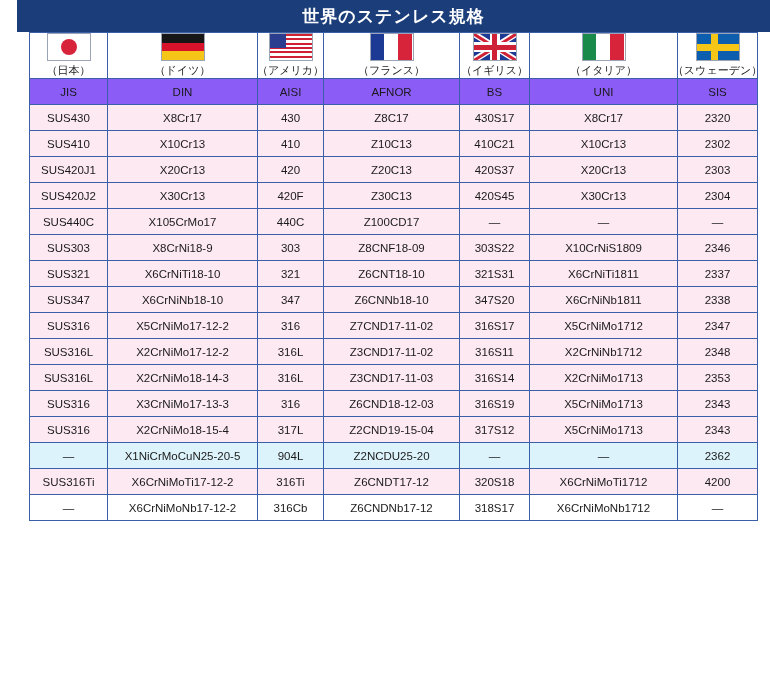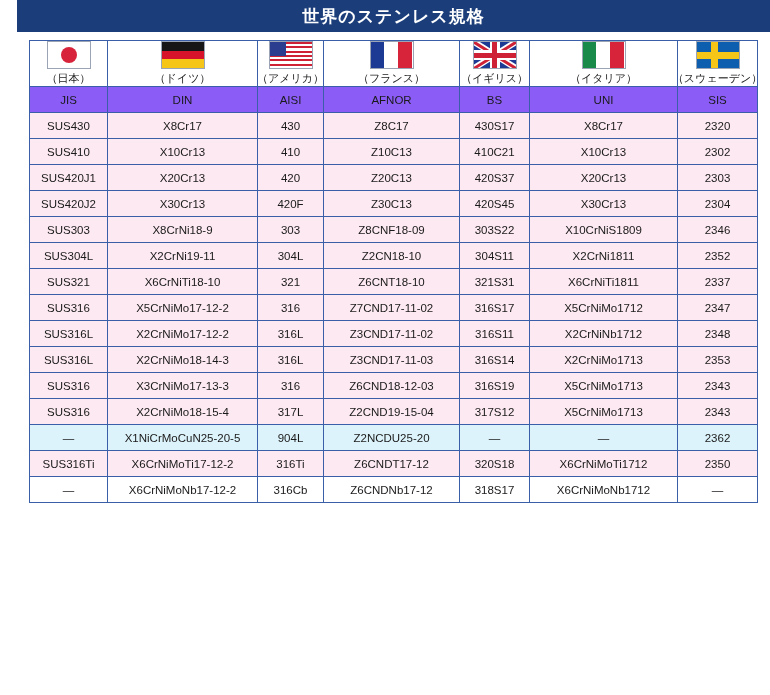--- a/index.html
+++ b/index.html
@@ -27,21 +27,21 @@
     display: flex;
     align-items: center;
     justify-content: center;
     font-size: 17px;
     font-weight: bold;
     letter-spacing: 1px;
   }
   table.std {
     border-collapse: collapse;
     width: 616px;
-    margin: 8px auto 0 auto;
+    margin: 0 auto 0 auto;
     table-layout: fixed;
   }
   table.std td, table.std th {
     border: 1px solid #3a5ea8;
     text-align: center;
     font-size: 11.5px;
     color: #1a1a1a;
     padding: 0;
     height: 25px;
     overflow: hidden;
@@ -308,47 +308,56 @@
         <tr class="r-pink">
           <td>SUS420J2</td>
           <td>X30Cr13</td>
           <td>420F</td>
           <td>Z30C13</td>
           <td>420S45</td>
           <td>X30Cr13</td>
           <td>2304</td>
         </tr>
         <tr class="r-pink">
+          <td>SUS440C</td>
+          <td>X105CrMo17</td>
+          <td>440C</td>
+          <td>Z100CD17</td>
+          <td>—</td>
+          <td>—</td>
+          <td>—</td>
+        </tr>
+        <tr class="r-pink">
           <td>SUS303</td>
           <td>X8CrNi18-9</td>
           <td>303</td>
           <td>Z8CNF18-09</td>
           <td>303S22</td>
           <td>X10CrNiS1809</td>
           <td>2346</td>
         </tr>
         <tr class="r-pink">
-          <td>SUS304L</td>
-          <td>X2CrNi19-11</td>
-          <td>304L</td>
-          <td>Z2CN18-10</td>
-          <td>304S11</td>
-          <td>X2CrNi1811</td>
-          <td>2352</td>
-        </tr>
-        <tr class="r-pink">
           <td>SUS321</td>
           <td>X6CrNiTi18-10</td>
           <td>321</td>
           <td>Z6CNT18-10</td>
           <td>321S31</td>
           <td>X6CrNiTi1811</td>
           <td>2337</td>
         </tr>
         <tr class="r-pink">
+          <td>SUS347</td>
+          <td>X6CrNiNb18-10</td>
+          <td>347</td>
+          <td>Z6CNNb18-10</td>
+          <td>347S20</td>
+          <td>X6CrNiNb1811</td>
+          <td>2338</td>
+        </tr>
+        <tr class="r-pink">
           <td>SUS316</td>
           <td>X5CrNiMo17-12-2</td>
           <td>316</td>
           <td>Z7CND17-11-02</td>
           <td>316S17</td>
           <td>X5CrNiMo1712</td>
           <td>2347</td>
         </tr>
         <tr class="r-pink">
           <td>SUS316L</td>
@@ -395,21 +404,21 @@
           <td>—</td>
           <td>2362</td>
         </tr>
         <tr class="r-pink">
           <td>SUS316Ti</td>
           <td>X6CrNiMoTi17-12-2</td>
           <td>316Ti</td>
           <td>Z6CNDT17-12</td>
           <td>320S18</td>
           <td>X6CrNiMoTi1712</td>
-          <td>2350</td>
+          <td>4200</td>
         </tr>
         <tr class="r-white">
           <td>—</td>
           <td>X6CrNiMoNb17-12-2</td>
           <td>316Cb</td>
           <td>Z6CNDNb17-12</td>
           <td>318S17</td>
           <td>X6CrNiMoNb1712</td>
           <td>—</td>
         </tr>

